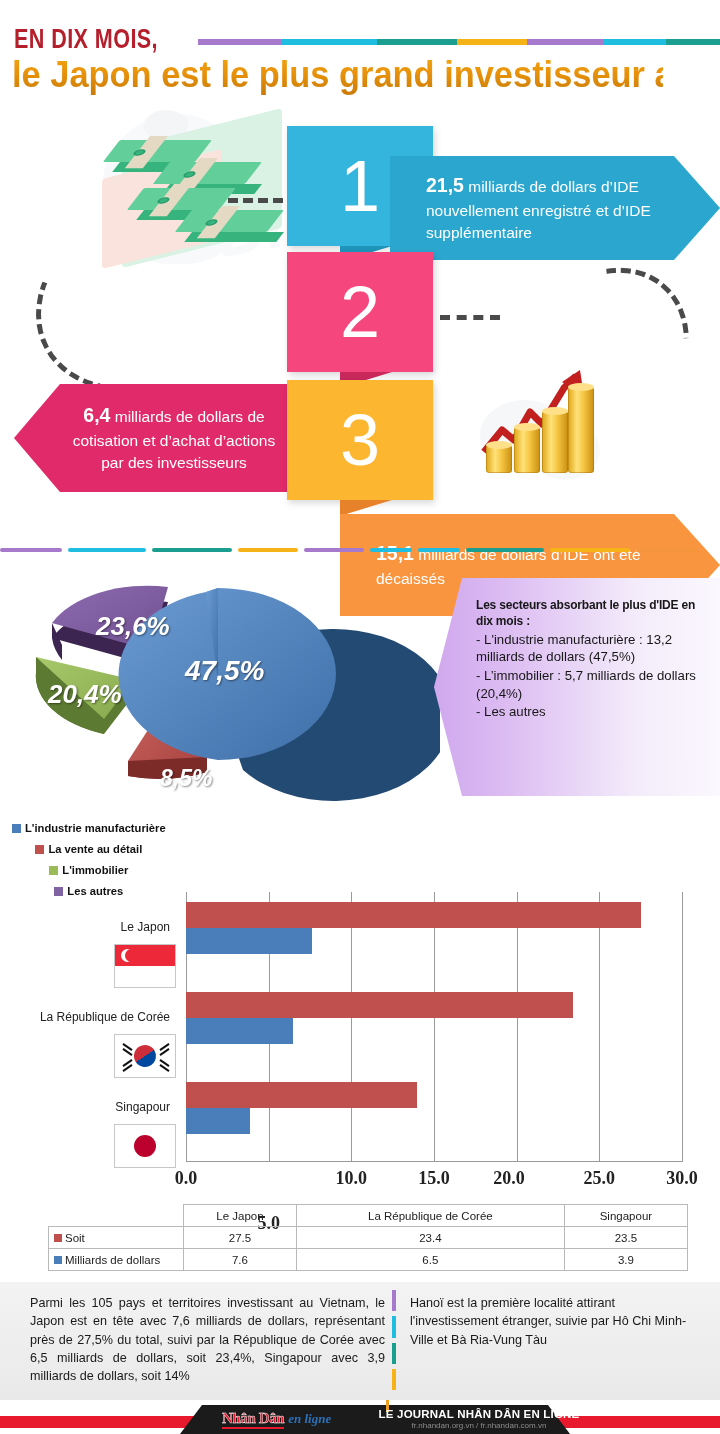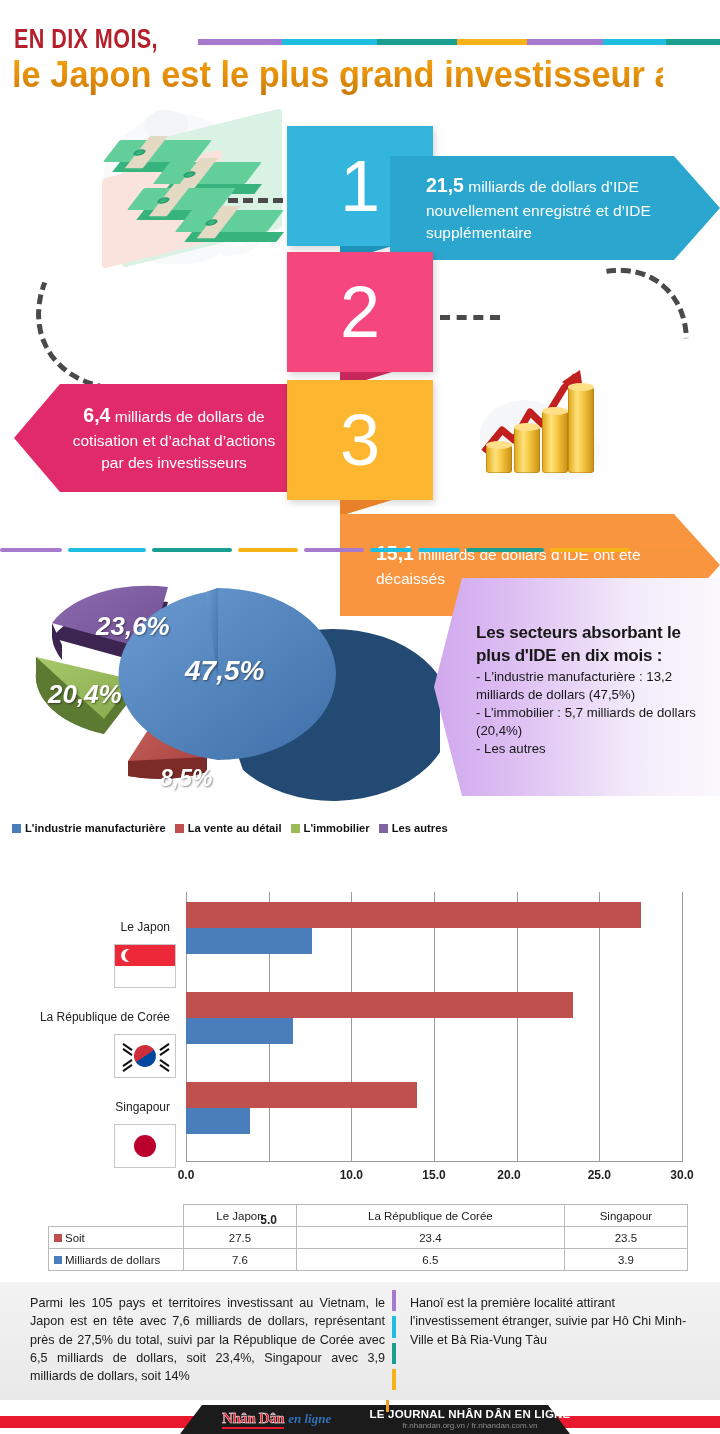--- a/index.html
+++ b/index.html
@@ -142,40 +142,40 @@
   .pl-20 { left:48px;  top:119px; }
   .pl-85 { left:160px; top:205px; font-size:23px; }
 
   .callout-pie {
     position:absolute; left:434px; top:578px; width:286px; height:218px;
     background:linear-gradient(90deg,#d0a8ee 0%,#dcbcf2 25%,#f3ebfa 70%,#fbf8fe 100%);
     clip-path: polygon(28px 0, 100% 0, 100% 100%, 28px 100%, 0 50%);
     padding:20px 12px 10px 42px;
     color:#171717; font-size:13.2px; line-height:1.33;
   }
-  .callout-pie .ttl { font-weight:bold; font-size:17px; letter-spacing:-.2px;
-       font-family:"Liberation Sans Narrow","Liberation Sans",sans-serif;margin-top:24px; }
+  .callout-pie .ttl { font-weight:bold; font-size:12px; letter-spacing:-.2px;
+       font-family:"Liberation Sans Narrow","Liberation Sans",sans-serif; }
   .callout-pie .ln { margin-top:1px; }
 
   .pie-legend { position:absolute; left:12px; top:822px; display:flex;
                 align-items:center; gap:9px; font-size:11.2px; font-weight:bold;
-                color:#111; }
+                color:#111;flex-direction:column; }
   .pie-legend .it { display:flex; align-items:center; gap:4px; }
   .pie-legend .sw { width:9px; height:9px; display:inline-block; }
 
   
   .bar-sec { position:absolute; left:0; top:868px; width:720px; height:330px; }
   .plot { position:absolute; left:186px; top:24px; width:496px; height:270px; }
   .gridline { position:absolute; top:0; width:1px; height:270px; background:#9b9b9b; }
   .axis-base { position:absolute; left:0; bottom:0; width:496px; height:1px; background:#9b9b9b; }
   .bar { position:absolute; left:0; }
   .bar.red  { background:#c0504d; }
   .bar.blue { background:#4a7ebb; }
-  .xlab { position:absolute; top:276px; font-size:12px; color:#222;
-          font-family:Liberation Sans, sans-serif;
+  .xlab { position:absolute; top:276px; font-size:18px; color:#222;
+          font-family:Liberation Serif, serif;
           font-weight:bold; transform:translateX(-50%); }
   .catlab { position:absolute; right:0; font-size:12px; color:#222; text-align:right;
             font-family:"Liberation Sans Narrow","Liberation Sans",sans-serif;
             white-space:nowrap; }
   .flagbox { position:absolute; width:62px; height:44px; border:1px solid #c7c7c7;
              background:#fff; overflow:hidden; }
   .flag-sg .top { position:absolute; left:0; top:0; width:100%; height:50%; background:#ED2939; }
   .flag-sg .moon{ position:absolute; left:6px; top:4px; width:13px; height:13px;
                   border-radius:50%; background:#fff; }
   .flag-sg .moon2{position:absolute; left:10px; top:4px; width:12px; height:13px;
@@ -214,21 +214,21 @@
   .fred-r { position:absolute; right:0; top:16px; width:170px; height:12px; background:#e8192c; }
   .fblack { position:absolute; left:180px; top:5px; width:390px; height:29px;
             background:#1b1b1b;
             clip-path: polygon(22px 0, calc(100% - 22px) 0, 100% 100%, 0 100%); }
   .flogo { position:absolute; left:222px; top:10px; display:flex; align-items:baseline; gap:4px;}
   .flogo .nd { font-family:"Liberation Serif",serif; font-weight:bold; font-size:15px;
                color:#e8192c; letter-spacing:-.4px; border-bottom:2px solid #e8192c;
                -webkit-text-stroke:.4px #fff; }
   .flogo .el { font-family:"Liberation Serif",serif; font-style:italic; font-weight:bold;
                font-size:13px; color:#2e6fb7; }
-  .ftxt { position:absolute; left:360px; top:8px; width:220px; text-align:center; }
+  .ftxt { position:absolute; left:369px; top:8px; width:220px; text-align:center; }
   .ftxt .t1 { font-family:"Liberation Sans Narrow","Liberation Sans",sans-serif;
               font-size:11.5px; font-weight:bold; color:#fff; letter-spacing:.2px; }
   .ftxt .t2 { font-size:8px; color:#8d8d8d; margin-top:1px; }
   .ftick { position:absolute; left:386px; top:0px; width:3px; height:12px; background:#f0a020; }
 </style>
 </head>
 <body>
 
 <div class="page">
 

